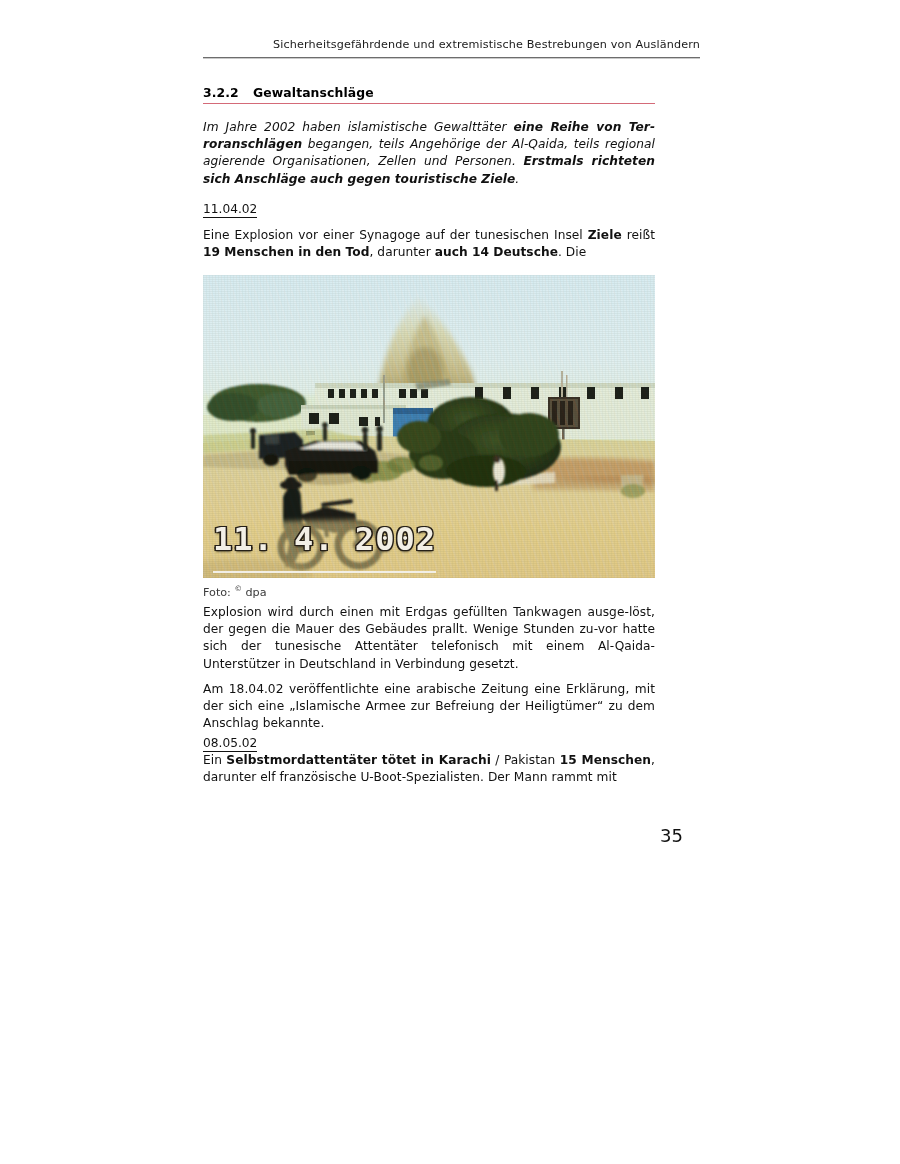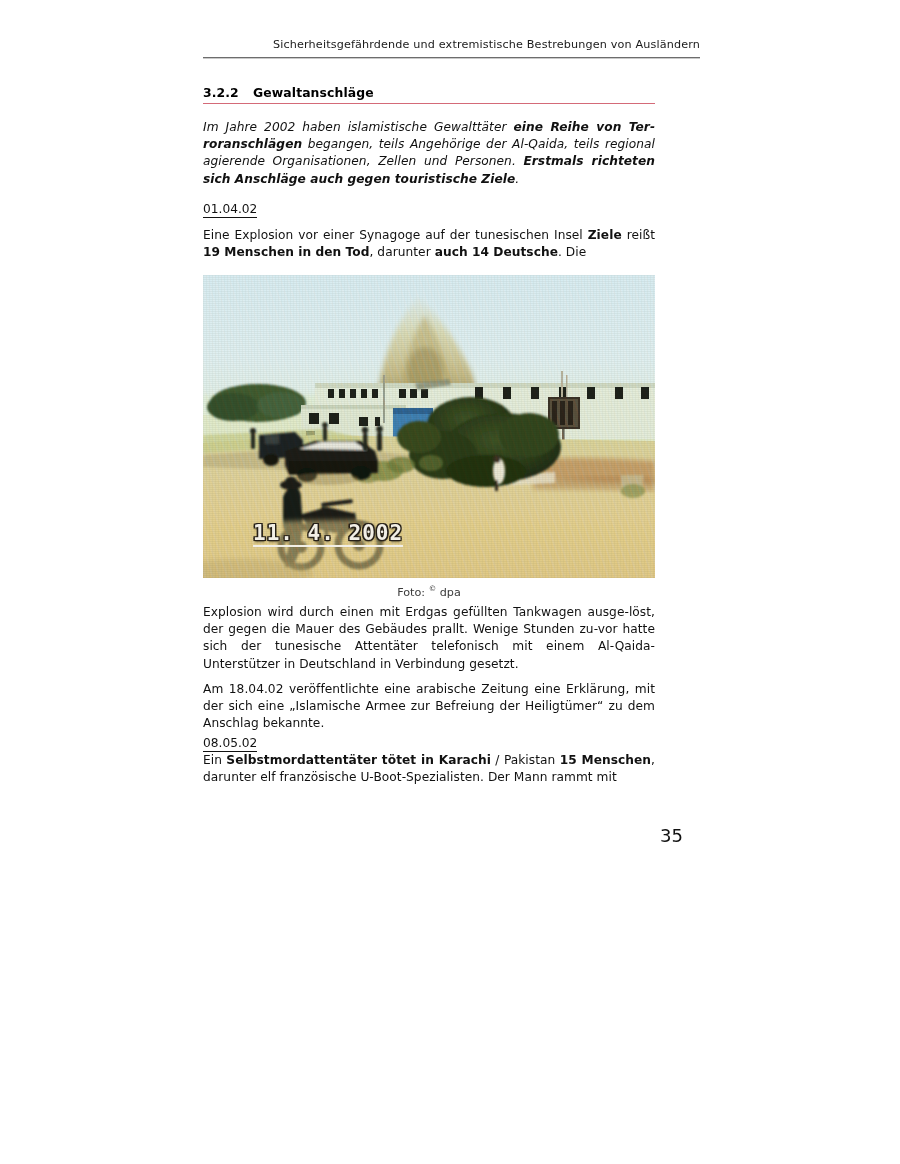--- a/index.html
+++ b/index.html
@@ -107,21 +107,21 @@
     position: absolute;
     left: 0; top: 0;
     width: 452px;
     height: 303px;
   }
   .caption {
     position: absolute;
     left: 203px;
     top: 584px;
     width: 452px;
-    text-align: center;
+    text-align: left;
     font-size: 11.2px;
     color: #3a3a3a;
   }
   .caption sup { font-size: 7.5px; vertical-align: super; }
 
   
   .page-number {
     position: absolute;
     left: 660px;
     top: 825px;
@@ -148,53 +148,52 @@
     background-image:
       repeating-linear-gradient(73deg, rgba(255,120,90,0.5) 0px, rgba(255,120,90,0.5) 1px, rgba(90,170,255,0.45) 2px, rgba(90,170,255,0.45) 3px, rgba(255,255,255,0) 4px, rgba(255,255,255,0) 7px);
     mix-blend-mode: overlay;
   }
 
   .date-stamp {
     position: absolute;
     left: 10px;
     top: 248px;
     font-family: "DejaVu Sans Mono", "Liberation Mono", monospace;
-    font-size: 21px;
+    font-size: 32px;
     font-weight: bold;
     letter-spacing: 1px;
     color: #f2efe6;
     text-shadow:
       -1.4px -1.4px 0 #262018, 1.4px -1.4px 0 #262018,
       -1.4px 1.4px 0 #262018, 1.4px 1.4px 0 #262018,
       0 2px 2px rgba(0,0,0,0.55);
     border-bottom: 2.5px solid #f2efe6;
-    padding-bottom: 1px;
+    padding-bottom: 16px;
     line-height: 1;
-    margin-left: 40px;
   }
 </style>
 </head>
 <body>
 
 <div class="page">
 
   <div class="running-header">Sicherheitsgefährdende und extremistische Bestrebungen von Ausländern</div>
   <div class="header-rule"></div>
 
   <div class="section-heading">
     <span class="num">3.2.2</span><span>Gewaltanschläge</span>
   </div>
   <div class="heading-rule"></div>
 
   <div class="para" style="top:119px;font-style:italic;">
     <span>Im Jahre 2002 haben islamistische Gewalttäter </span><b>eine Reihe von Ter-roranschlägen</b><span> begangen, teils Angehörige der Al-Qaida, teils regional agierende Organisationen, Zellen und Personen. </span><b>Erstmals richteten sich Anschläge auch gegen touristische Ziele</b><span>.</span>
   </div>
 
   <div class="datehead" style="top:201px;">
-    <span>01.04.02</span>
+    <span>11.04.02</span>
   </div>
 
   <div class="para" style="top:227px;">
     <span>Eine Explosion vor einer Synagoge auf der tunesischen Insel </span><b>Ziele</b><span> reißt </span><b>19 Menschen in den Tod</b><span>, darunter </span><b>auch 14 Deutsche</b><span>. Die</span>
   </div>
 
   <div class="photo-wrap">
     <svg class="photo" viewBox="0 0 452 303" preserveAspectRatio="none">
       <defs>
         <linearGradient id="skyGrad" x1="0" y1="0" x2="0" y2="1">

